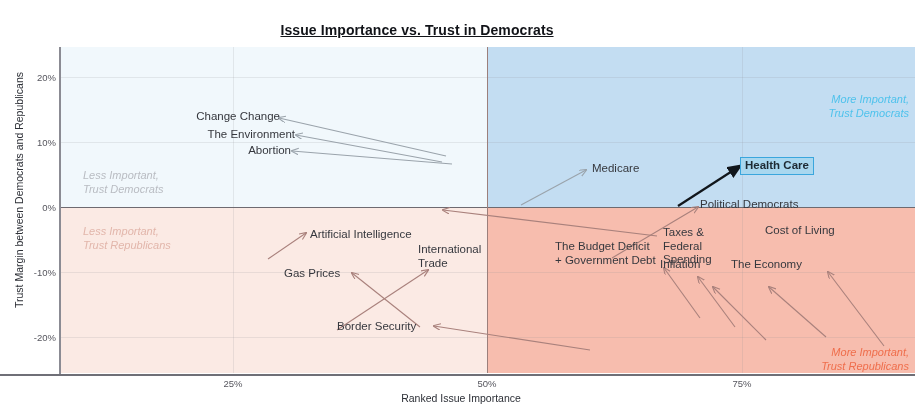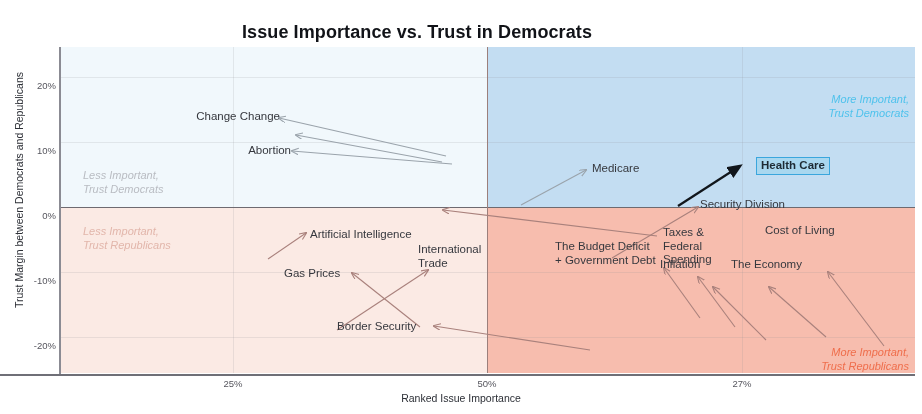--- a/index.html
+++ b/index.html
@@ -9,22 +9,23 @@
     font-family:"Liberation Sans", sans-serif;
     overflow:hidden;
     position:relative;
   }
   #root{position:absolute;inset:0;}
 
   
   .chart-title{
     position:absolute;left:0;top:22px;width:834px;
     text-align:center;
-    font-size:18px;font-weight:bold;color:#111318;
+    font-size:14px;font-weight:bold;color:#111318;
     letter-spacing:.1px;
+    text-decoration:underline;
   }
 
   
   .plot{
     position:absolute;left:60px;top:47px;width:855px;height:326px;
     overflow:hidden;
   }
   .quad{position:absolute;}
   .q-tl{left:0;top:0;width:427px;height:160px;background:#f1f8fc;}
   .q-tr{left:427px;top:0;width:428px;height:160px;background:#c3ddf2;}
@@ -36,21 +37,21 @@
 
   .axis-zero{position:absolute;left:0;width:855px;height:1.4px;background:#6e6a70;}
   .axis-mid{position:absolute;top:0;width:1.4px;height:326px;background:#9c7f7b;}
 
   .spine-left{position:absolute;left:59px;top:47px;width:2px;height:327px;background:#8b8b93;}
   .spine-bottom{position:absolute;left:0px;top:374px;width:915px;height:1.6px;background:#6f6f77;}
 
   
   .ytick{
     position:absolute;right:0;width:40px;text-align:right;
-    font-size:9.5px;color:#55555d;margin-top:8px;
+    font-size:9.5px;color:#55555d;
   }
   .ytick-wrap{position:absolute;left:8px;top:0;width:48px;height:414px;}
   .xtick{
     position:absolute;top:378px;width:80px;text-align:center;
     font-size:9.5px;color:#55555d;
   }
   .ylabel{
     position:absolute;left:-136px;top:184px;width:310px;
     transform:rotate(-90deg);
     text-align:center;
@@ -73,21 +74,21 @@
 
   
   .lbl{
     position:absolute;font-size:11.5px;color:#36383e;line-height:13.5px;
     white-space:pre-line;
   }
   .lbl.r{text-align:right;}
   .lbl-hl{
     position:absolute;font-size:11.5px;font-weight:bold;color:#1d2a33;
     background:#a9d7ef;border:1.3px solid #3aa6dd;
-    padding:1px 4px 2px 4px;line-height:13px;white-space:nowrap;margin-left:16px;
+    padding:1px 4px 2px 4px;line-height:13px;white-space:nowrap;
   }
 
   svg.arrows{position:absolute;left:0;top:0;width:922px;height:414px;pointer-events:none;}
 </style>
 </head>
 <body>
 
 <div id="root">
 
   <div class="chart-title">Issue Importance vs. Trust in Democrats</div>
@@ -115,21 +116,21 @@
   <div class="ytick-wrap">
     <div class="ytick" style="top:72px">20%</div>
     <div class="ytick" style="top:137px">10%</div>
     <div class="ytick" style="top:202px">0%</div>
     <div class="ytick" style="top:267px">-10%</div>
     <div class="ytick" style="top:332px">-20%</div>
   </div>
 
   <div class="xtick" style="left:193px">25%</div>
   <div class="xtick" style="left:447px">50%</div>
-  <div class="xtick" style="left:702px">27%</div>
+  <div class="xtick" style="left:702px">75%</div>
 
   <div class="ylabel">Trust Margin between Democrats and Republicans</div>
   <div class="xlabel">Ranked Issue Importance</div>
 
   <div class="quad-note qn-tl">Less Important,
 Trust Democrats</div>
   <div class="quad-note qn-bl">Less Important,
 Trust Republicans</div>
   <div class="quad-note qn-tr">More Important,
 Trust Democrats</div>
@@ -164,30 +165,31 @@
       <path d="M700,318 L664,268"></path>
       <path d="M735,327 L698,277"></path>
       <path d="M766,340 L713,287"></path>
       <path d="M826,337 L769,287"></path>
       <path d="M884,346 L828,272"></path>
     </g>
     <path d="M678,206 L740,166" stroke="#11161c" stroke-width="2.2" fill="none" marker-end="url(#ah-black)"></path>
   </svg>
 
   <div class="lbl r" style="left:95px;top:110px;width:185px">Change Change</div>
+  <div class="lbl r" style="left:95px;top:128px;width:200px">The Environment</div>
   <div class="lbl r" style="left:95px;top:144px;width:196px">Abortion</div>
 
   <div class="lbl" style="left:310px;top:228px">Artificial Intelligence</div>
   <div class="lbl" style="left:284px;top:267px">Gas Prices</div>
   <div class="lbl" style="left:418px;top:243px">International
 Trade</div>
   <div class="lbl" style="left:337px;top:320px">Border Security</div>
 
   <div class="lbl" style="left:592px;top:162px">Medicare</div>
-  <div class="lbl" style="left:700px;top:198px">Security Division</div>
+  <div class="lbl" style="left:700px;top:198px">Political Democrats</div>
   <div class="lbl" style="left:555px;top:240px">The Budget Deficit
 + Government Debt</div>
   <div class="lbl" style="left:663px;top:226px">Taxes &amp;
 Federal
 Spending</div>
   <div class="lbl" style="left:660px;top:258px">Inflation</div>
   <div class="lbl" style="left:731px;top:258px">The Economy</div>
   <div class="lbl" style="left:765px;top:224px">Cost of Living</div>
 
   <div class="lbl-hl" style="left:740px;top:157px">Health Care</div>

